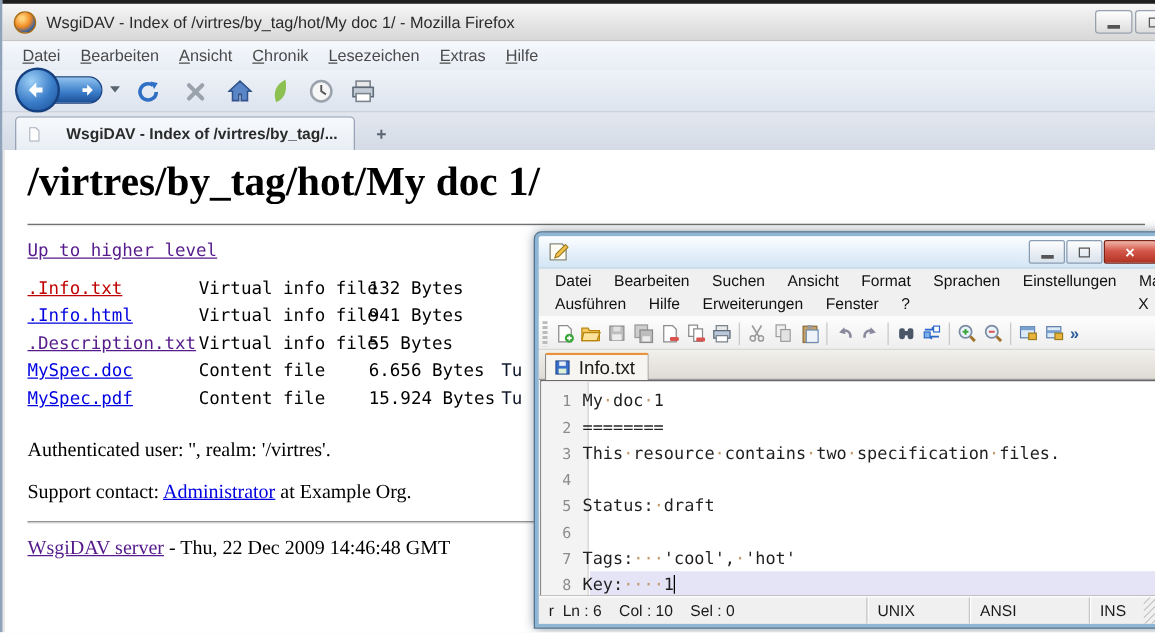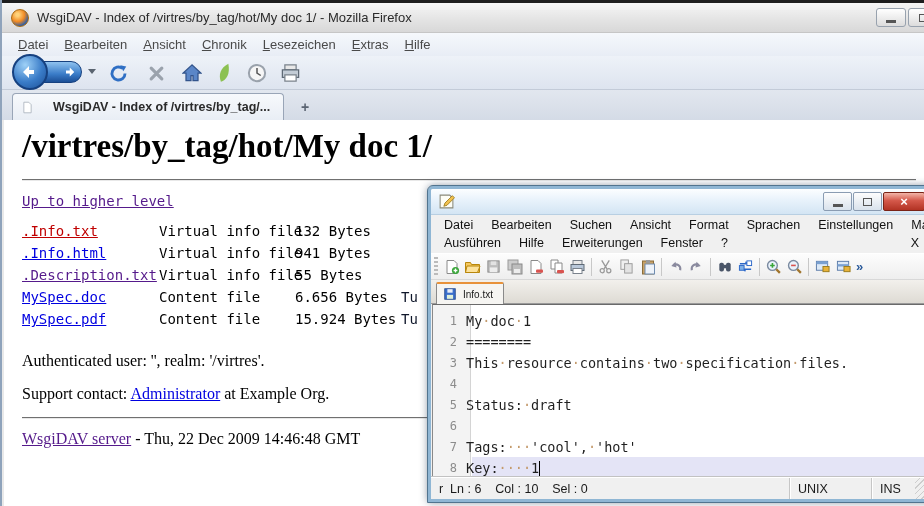--- a/index.html
+++ b/index.html
@@ -98,21 +98,21 @@
     display:flex; align-items:center; padding-left:3px; }
   .grip { width:4px; height:20px; margin-right:3px;
     background:repeating-linear-gradient(#bbb 0 2px, transparent 2px 4px); }
   .tbi { width:21px; height:20px; display:flex; align-items:center; justify-content:center; flex:none; }
   .tsep { width:1px; height:18px; background:#c8c8c8; margin:0 3px; flex:none; }
   .chev { font-size:13px; color:#2a5a9a; font-weight:bold; margin-left:2px; }
 
   .np-tabbar { height:24px; background:linear-gradient(#f2f0ec,#dedbd4); border-bottom:1px solid #9a9a9a; position:relative; }
   .np-tab { position:absolute; left:5px; top:2px; height:22px; background:#f6f5f2; border:1px solid #8a8a8a; border-bottom:none;
     border-top:2px solid #e8923a; border-radius:2px 2px 0 0; display:flex; align-items:center; padding:0 10px 0 6px; }
-  .np-tab-label { font-size:10px; color:#1a1a1a; margin-left:6px; }
+  .np-tab-label { font-size:15px; color:#1a1a1a; margin-left:6px; }
 
   .np-editor { height:192px; margin:0 1px; background:#fff; border:1px solid #898989; border-top-color:#6a6a6a;
     display:flex; overflow:hidden; position:relative; }
   .gutter-bg { position:absolute; left:0; top:0; width:38px; height:100%; background:#f3f3f3; border-right:1px solid #d4d4d4; }
   .ed-lines { position:relative; width:100%; padding-top:5px; }
   .ed-line { display:flex; height:21px; align-items:center; font-family:"DejaVu Sans Mono",monospace; font-size:13.5px; color:#1f1f1f; }
   .ed-line.current { background:linear-gradient(to right, transparent 0 39px, #e4e4f6 39px); }
   .ln { width:33px; text-align:right; padding-right:9px; font-size:12px; color:#8c8c8c; flex:none; }
   .code { white-space:pre; }
   .ws { color:#c49a6c; }
@@ -491,17 +491,18 @@
           <div class="ed-line current">
             <span class="ln">8</span>
             <span class="code">Key:<span class="ws">·</span><span class="ws">·</span><span class="ws">·</span><span class="ws">·</span>1<span class="caret"></span></span>
           </div>
         </div>
     </div>
 
     <div class="np-statusbar">
       <span class="sb-field sb-left">r  Ln : 6    Col : 10    Sel : 0</span>
       <span class="sb-field sb-eol">UNIX</span>
+      <span class="sb-field sb-enc">ANSI</span>
       <span class="sb-field sb-ins">INS</span>
       <span class="sb-grip"></span>
     </div>
   </div>
 </div>
 
 </body></html>

